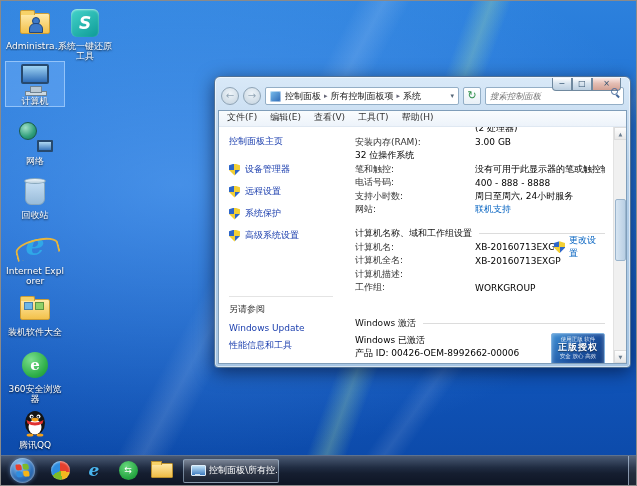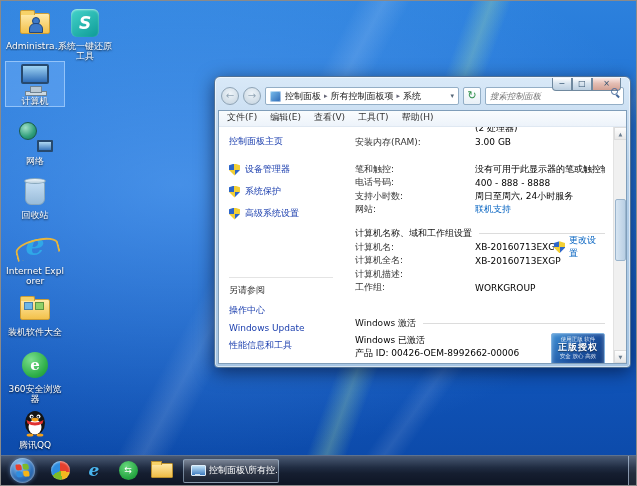--- a/index.html
+++ b/index.html
@@ -244,44 +244,48 @@
 
       <div class="wbody">
         <div class="sidebar">
           <div class="side-home">控制面板主页</div>
           <div class="sideitem">
             <span class="shield"></span>
             <span>设备管理器</span>
           </div>
           <div class="sideitem">
             <span class="shield"></span>
+            <span>远程设置</span>
+          </div>
+          <div class="sideitem">
+            <span class="shield"></span>
             <span>系统保护</span>
           </div>
           <div class="sideitem">
             <span class="shield"></span>
             <span>高级系统设置</span>
           </div>
           <div class="side-bottom">
             <div class="hdr">另请参阅</div>
-            <div class="itm">操作中心</div>
             <div class="itm">Windows Update</div>
             <div class="itm">性能信息和工具</div>
           </div>
         </div>
 
         <div class="content">
           <div class="row clipped">
             <span class="lbl"></span>
             <span class="val">(2 处理器)</span>
           </div>
           <div class="row">
             <span class="lbl">安装内存(RAM):</span>
             <span class="val">3.00 GB</span>
           </div>
           <div class="row">
+            <span class="val">32 位操作系统</span>
           </div>
           <div class="row">
             <span class="lbl">笔和触控:</span>
             <span class="val">没有可用于此显示器的笔或触控输入</span>
           </div>
 
           <div class="row">
             <span class="lbl">电话号码:</span>
             <span class="val">400 - 888 - 8888</span>
           </div>

